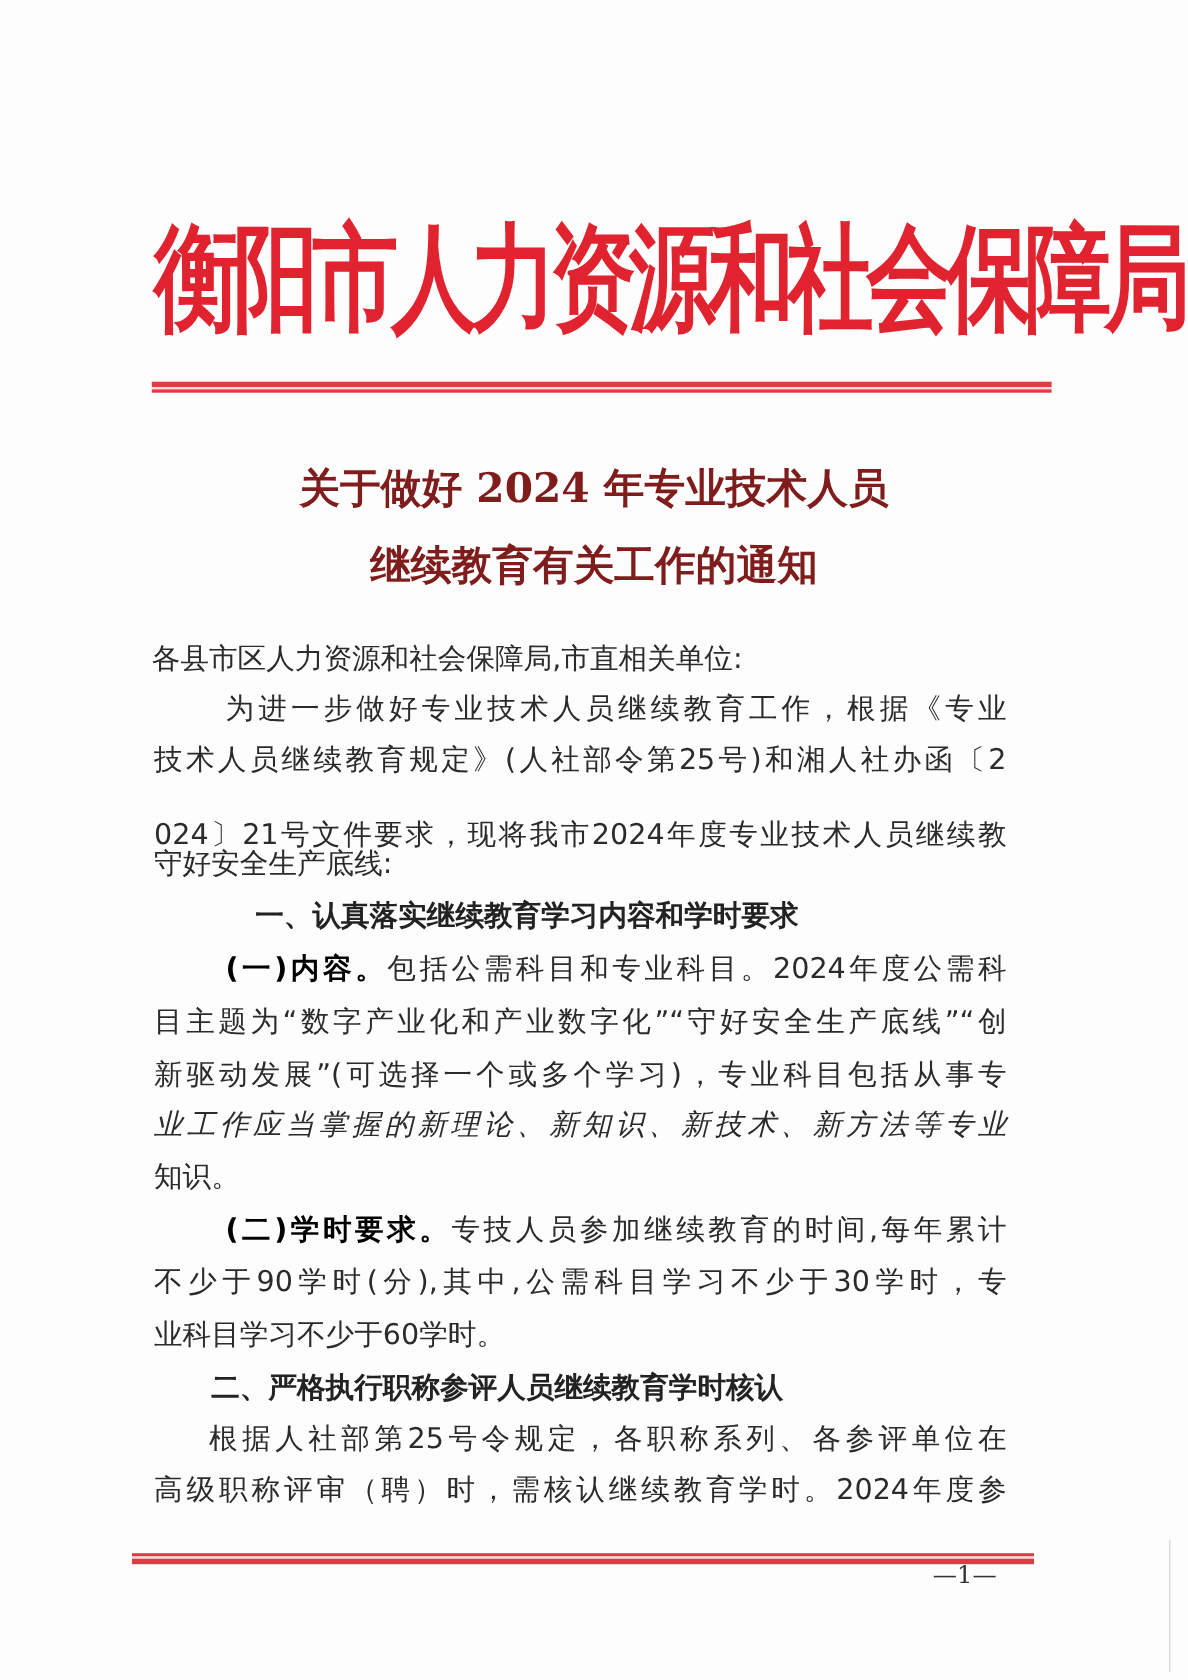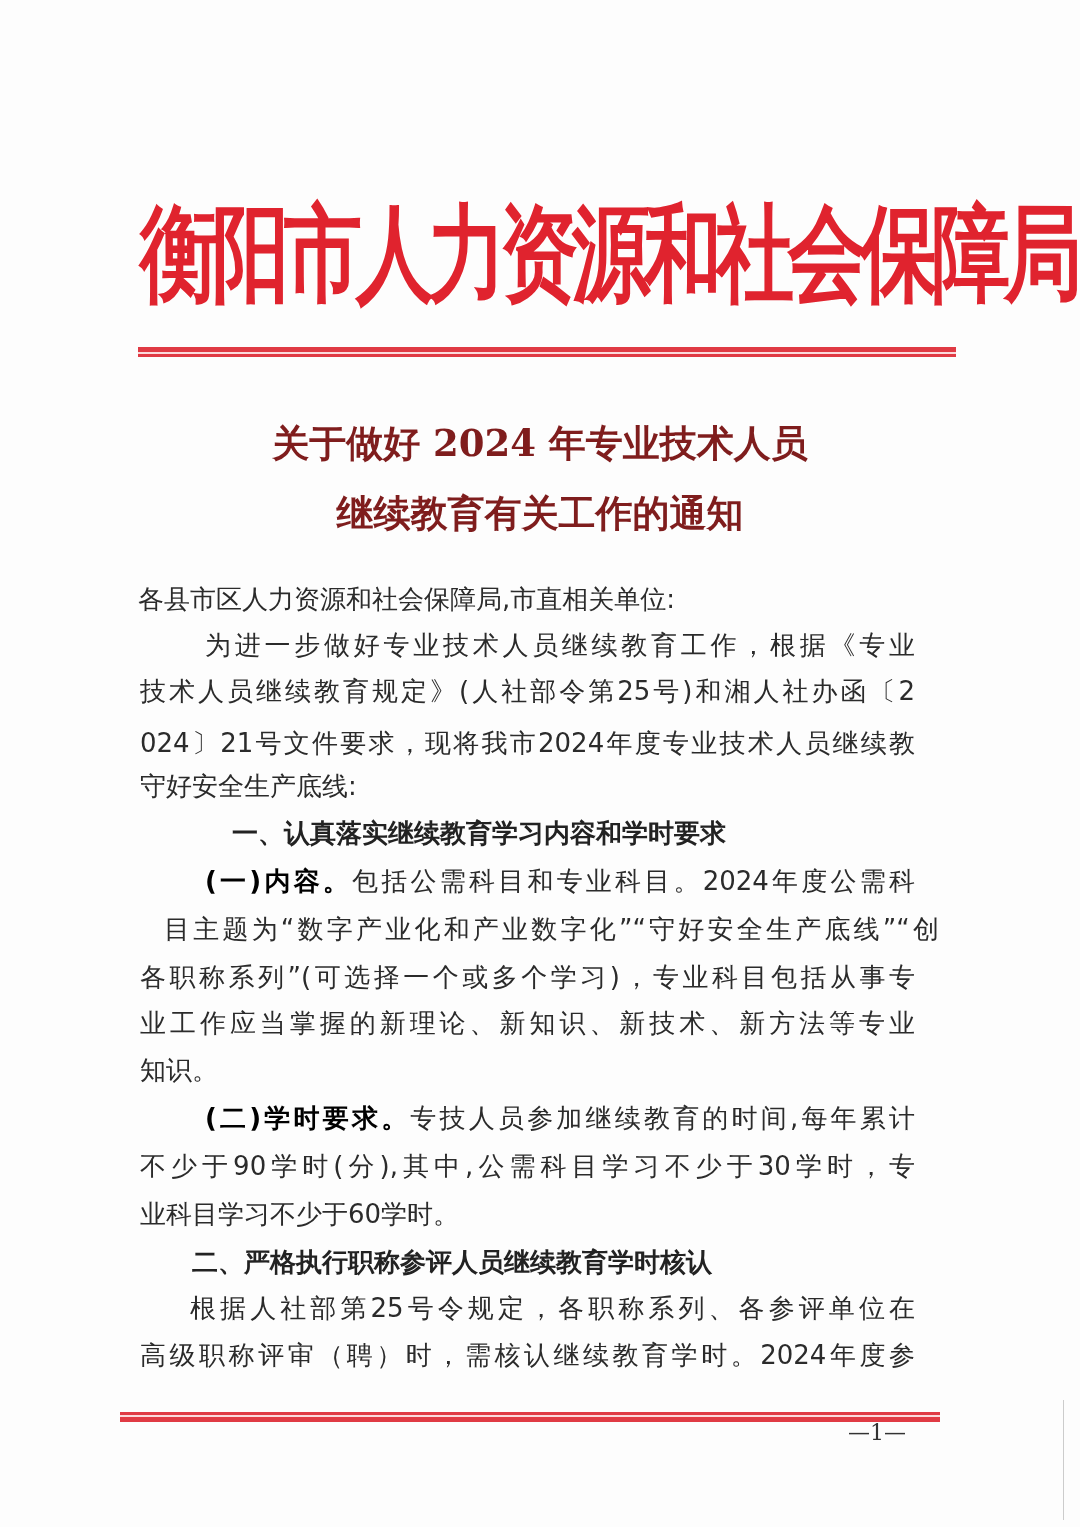--- a/index.html
+++ b/index.html
@@ -53,31 +53,31 @@
       <div class="thin"></div>
   </div>
 
   <div class="doc-title l1">关于做好 2024 年专业技术人员</div>
   <div class="doc-title l2">继续教育有关工作的通知</div>
 
   <div class="body-line noj" style="top:584px; left:138px;">各县市区人力资源和社会保障局,市直相关单位:</div>
 
   <div class="body-line" style="top:630px; left:205px; width:710px;">为进一步做好专业技术人员继续教育工作，根据《专业</div>
   <div class="body-line" style="top:676px;">技术人员继续教育规定》(人社部令第25号)和湘人社办函〔2</div>
-  <div class="body-line" style="top:728px;">024〕21号文件要求，现将我市2024年度专业技术人员继续教</div>
+  <div class="body-line" style="top:744px;">024〕21号文件要求，现将我市2024年度专业技术人员继续教</div>
   <div class="body-line noj" style="top:771px;">守好安全生产底线:</div>
 
   <div class="body-line heading-line" style="top:818px; left:232px;text-align:right;">一、认真落实继续教育学习内容和学时要求</div>
 
   <div class="body-line" style="top:866px; left:205px; width:710px;">
     <span class="bold">(一)内容。</span><span>包括公需科目和专业科目。2024年度公需科</span>
   </div>
-  <div class="body-line" style="top:914px;margin-left:24px;">目主题为“数字产业化和产业数字化”“守好安全生产底线”“创</div>
-  <div class="body-line" style="top:962px;">各职称系列”(可选择一个或多个学习)，专业科目包括从事专</div>
-  <div class="body-line" style="top:1008px;">业工作应当掌握的新理论、新知识、新技术、新方法等专业</div>
+  <div class="body-line" style="top:914px;">目主题为“数字产业化和产业数字化”“守好安全生产底线”“创</div>
+  <div class="body-line" style="top:962px;">新驱动发展”(可选择一个或多个学习)，专业科目包括从事专</div>
+  <div class="body-line" style="top:1008px;font-style:italic;">业工作应当掌握的新理论、新知识、新技术、新方法等专业</div>
   <div class="body-line noj" style="top:1055px;">知识。</div>
 
   <div class="body-line" style="top:1103px; left:205px; width:710px;">
     <span class="bold">(二)学时要求。</span><span>专技人员参加继续教育的时间,每年累计</span>
   </div>
   <div class="body-line" style="top:1151px;">不少于90学时(分),其中,公需科目学习不少于30学时，专</div>
   <div class="body-line noj" style="top:1199px;">业科目学习不少于60学时。</div>
 
   <div class="body-line heading-line" style="top:1247px; left:192px;">二、严格执行职称参评人员继续教育学时核认</div>
 

